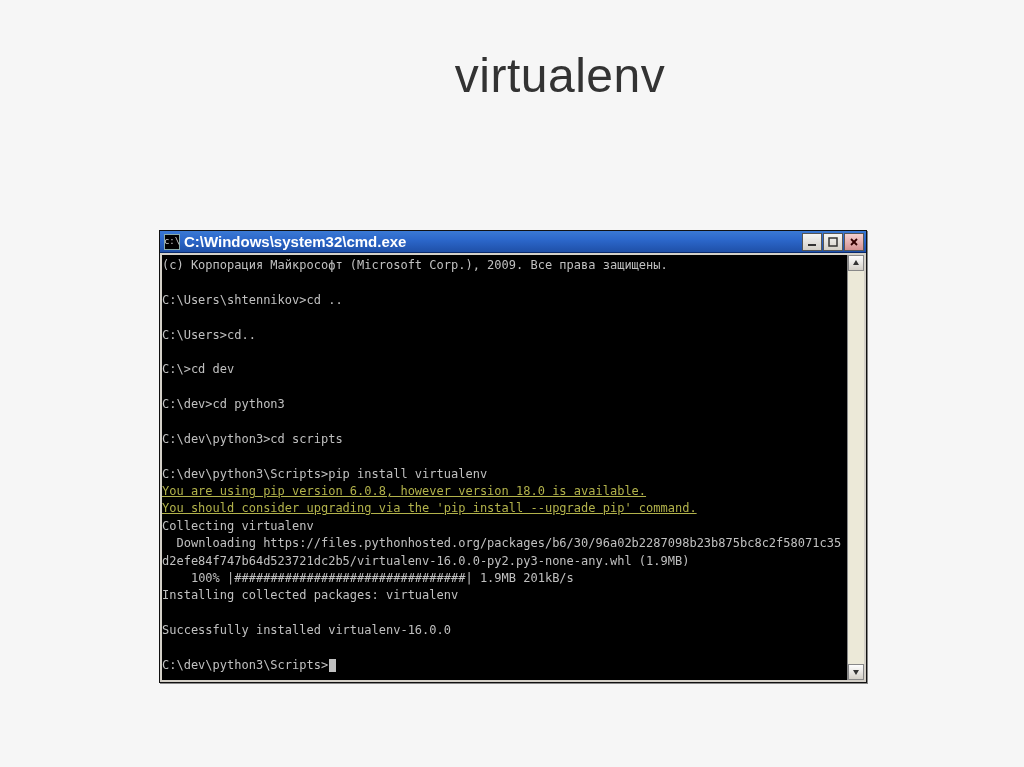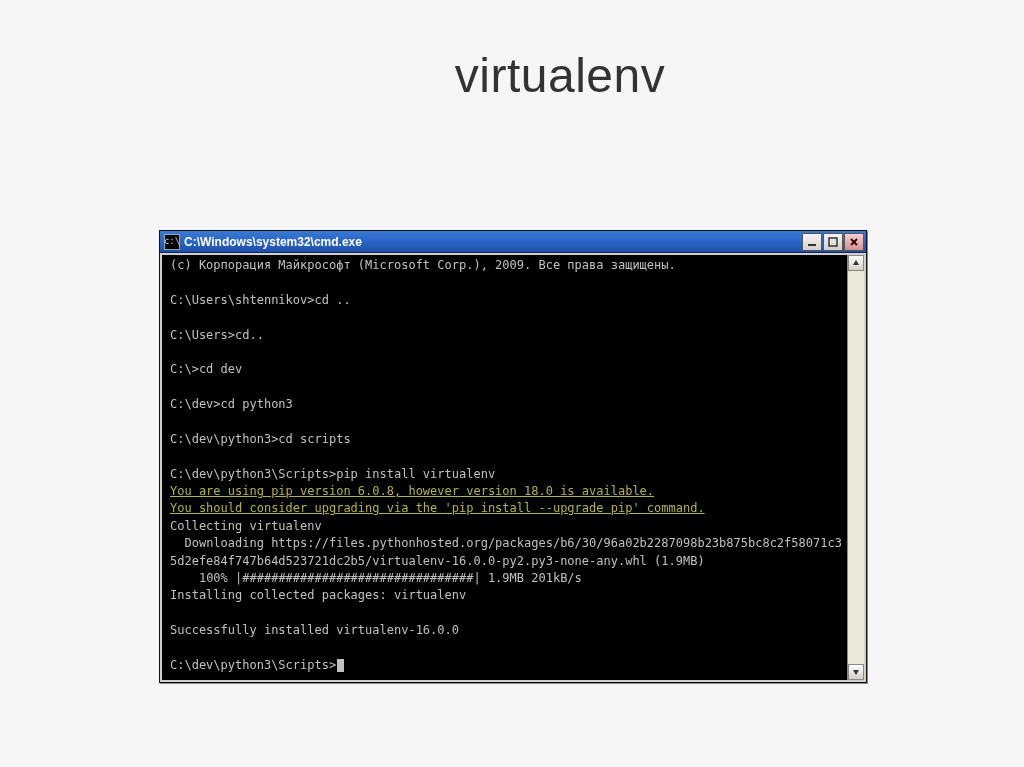--- a/index.html
+++ b/index.html
@@ -63,21 +63,21 @@
     display: flex;
     align-items: center;
     justify-content: center;
     font-size: 9px;
     color: #ccc;
     font-family: monospace;
     line-height: 1;
   }
   .titlebar-text {
     color: #fff;
-    font-size: 12px;
+    font-size: 15px;
     font-weight: bold;
     white-space: nowrap;
   }
   .titlebar-buttons {
     display: flex;
     gap: 1px;
   }
   .tb-btn {
     width: 20px;
     height: 18px;
@@ -102,21 +102,21 @@
     position: relative;
     background: #d4d0c8;
     padding: 2px;
   }
   .cmd-inner {
     background: #000;
     color: #c0c0c0;
     font-family: "Lucida Console", "Consolas", monospace;
     font-size: 12px;
     line-height: 1.45;
-    padding: 2px 4px 6px 8px;
+    padding: 2px 4px 6px 0;
     min-height: 340px;
     position: relative;
     white-space: pre-wrap;
     word-break: break-all;
   }
   .cmd-scroll {
     position: absolute;
     top: 2px;
     right: 2px;
     bottom: 2px;

